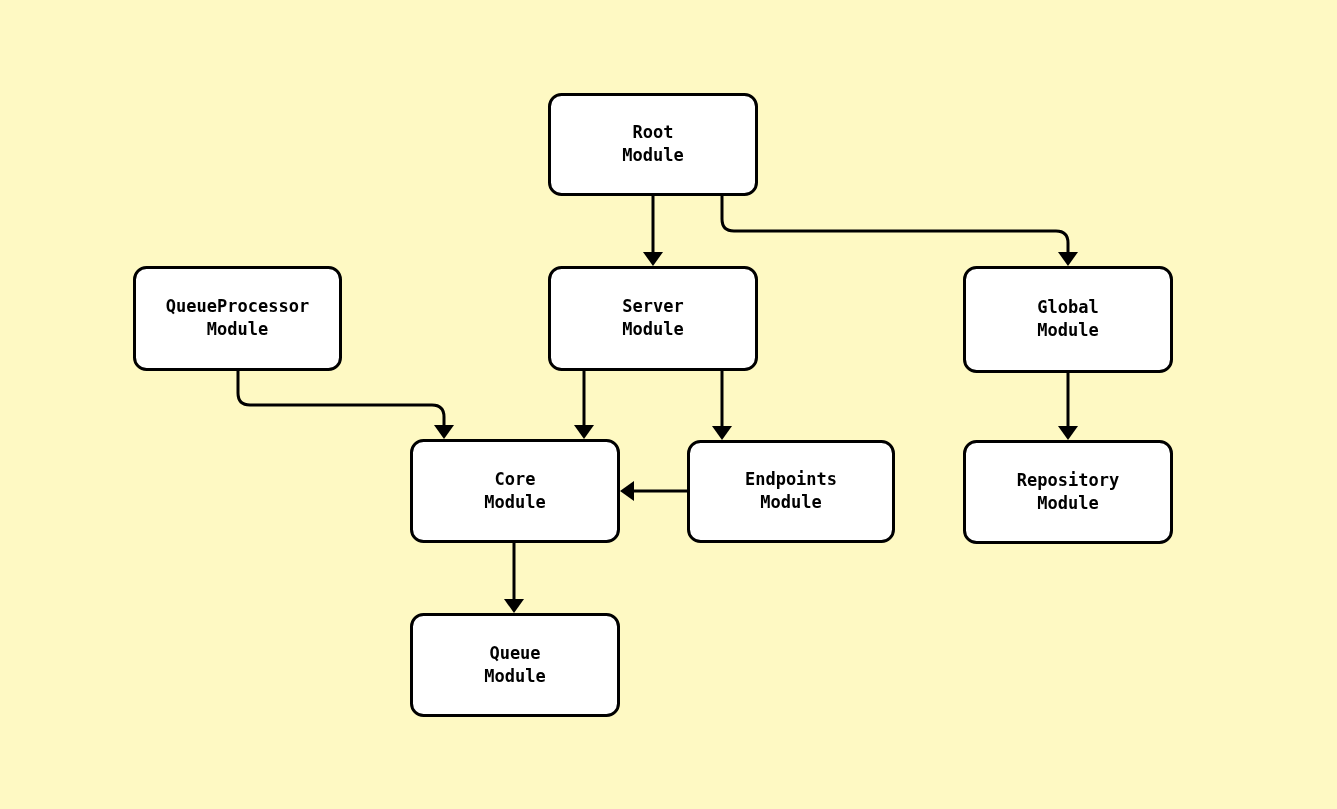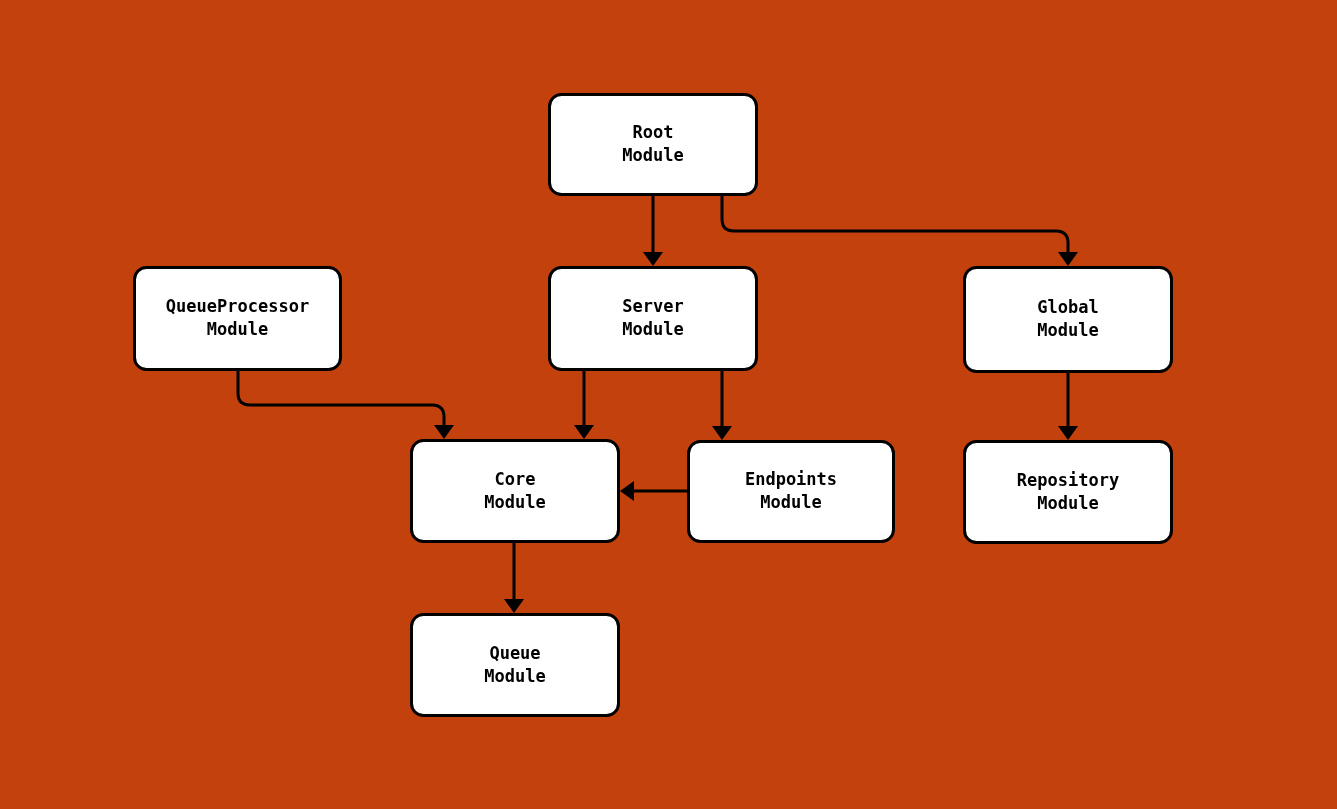--- a/index.html
+++ b/index.html
@@ -11,21 +11,21 @@
   body {
     width: 1337px;
     height: 809px;
     overflow: hidden;
     font-family: "DejaVu Sans Mono", "Liberation Mono", monospace;
   }
   #diagram-root {
     position: relative;
     width: 1337px;
     height: 809px;
-    background: #c2410c;
+    background: #fef9c3;
   }
   svg#diagram-svg {
     display: block;
     width: 1337px;
     height: 809px;
   }
   .node-box {
     fill: #ffffff;
     stroke: #000000;
     stroke-width: 3;

